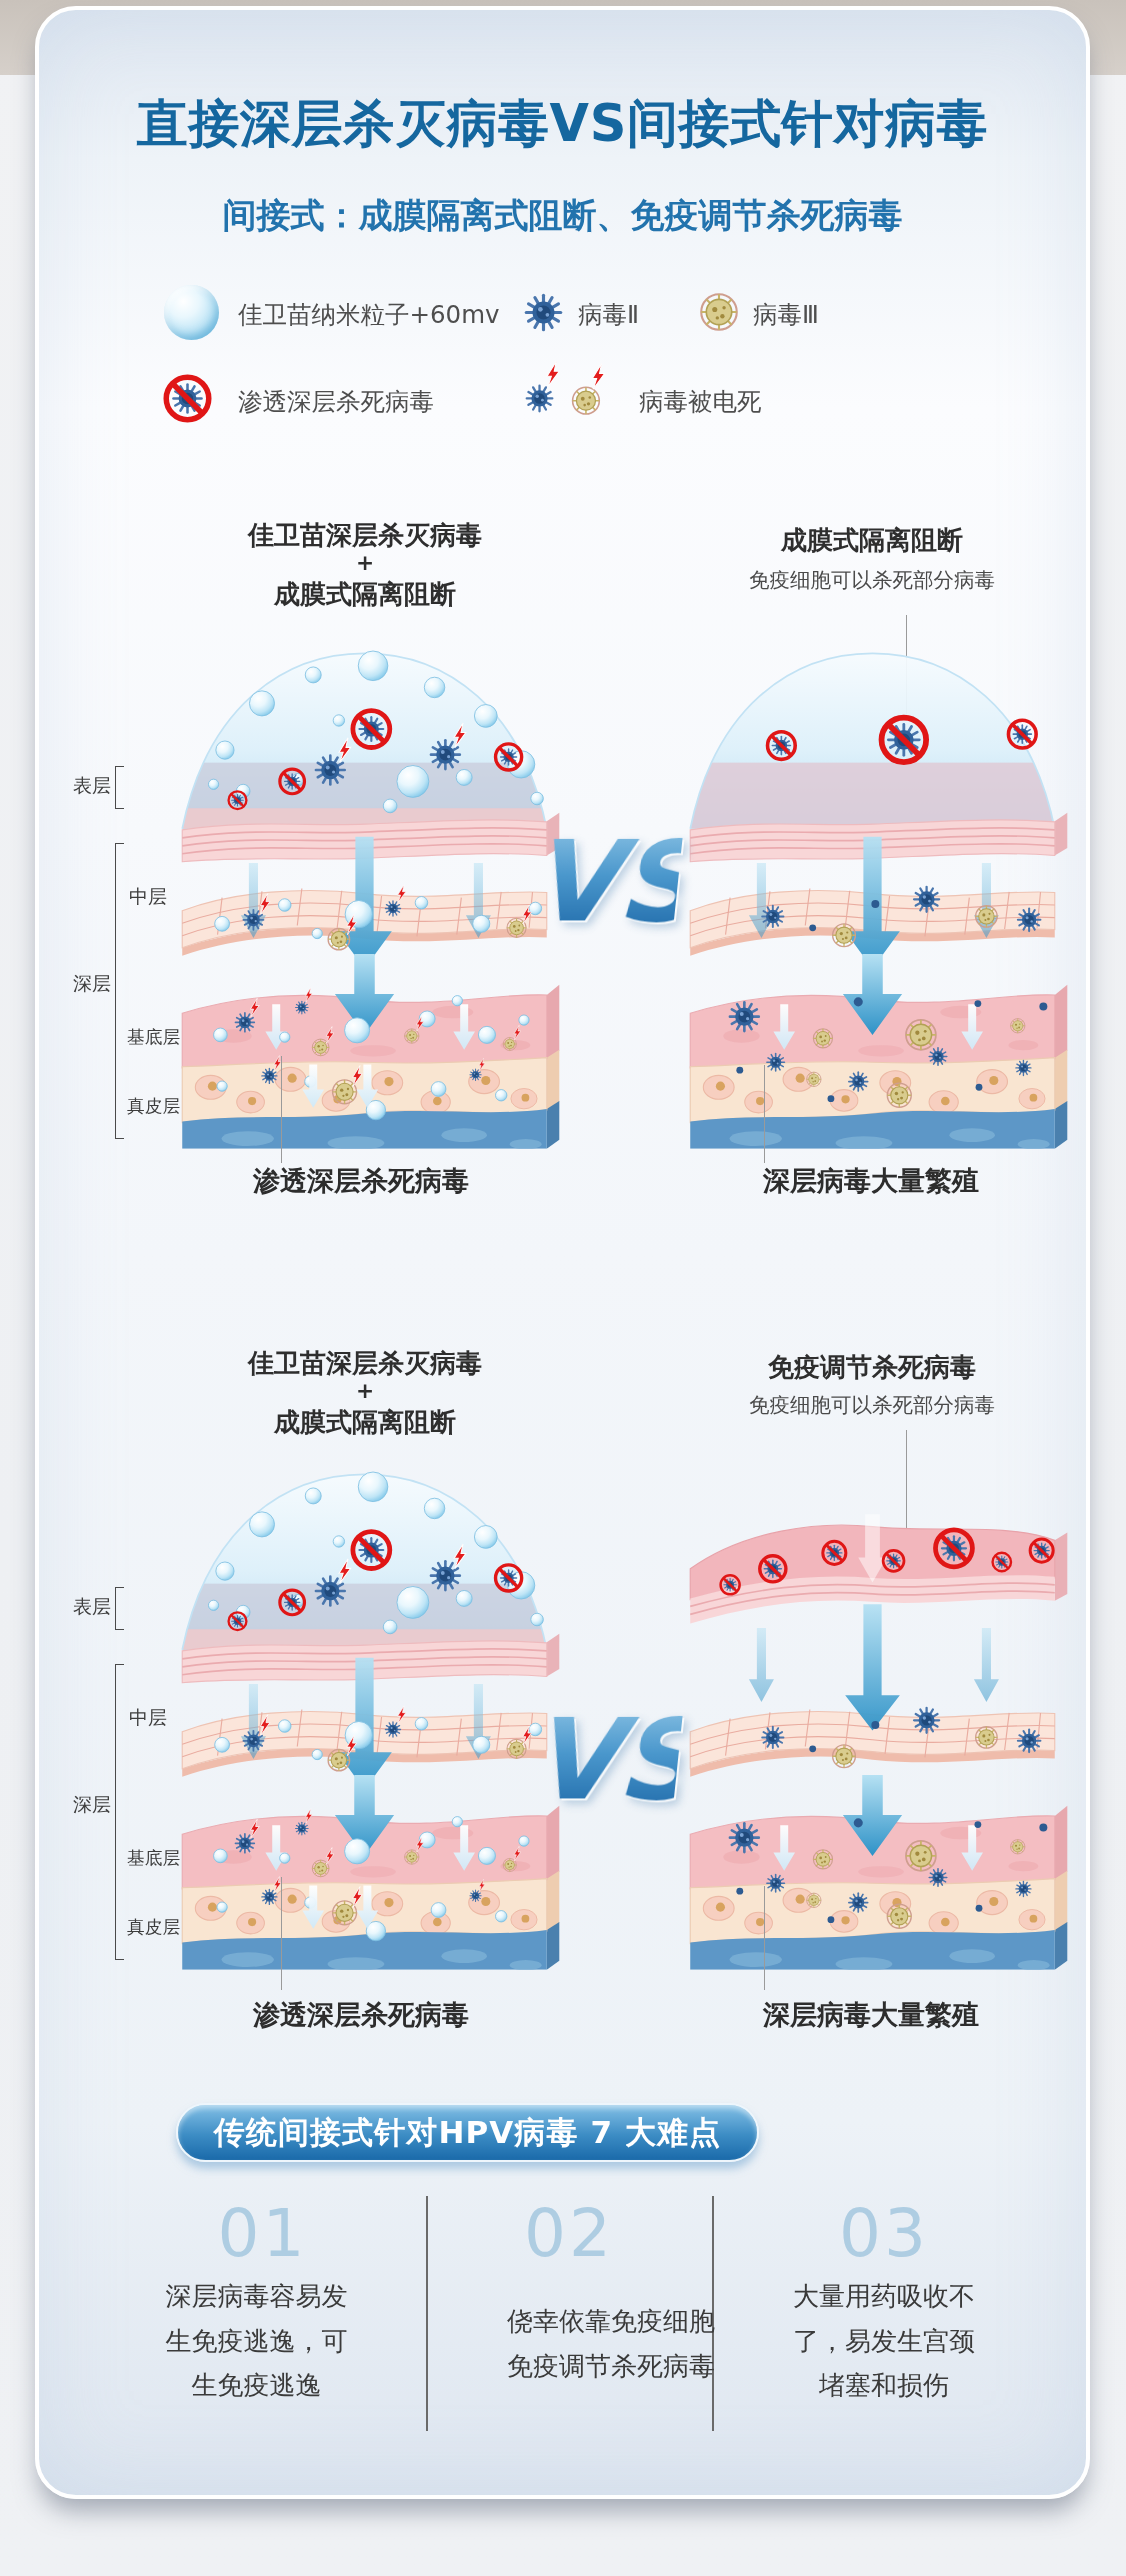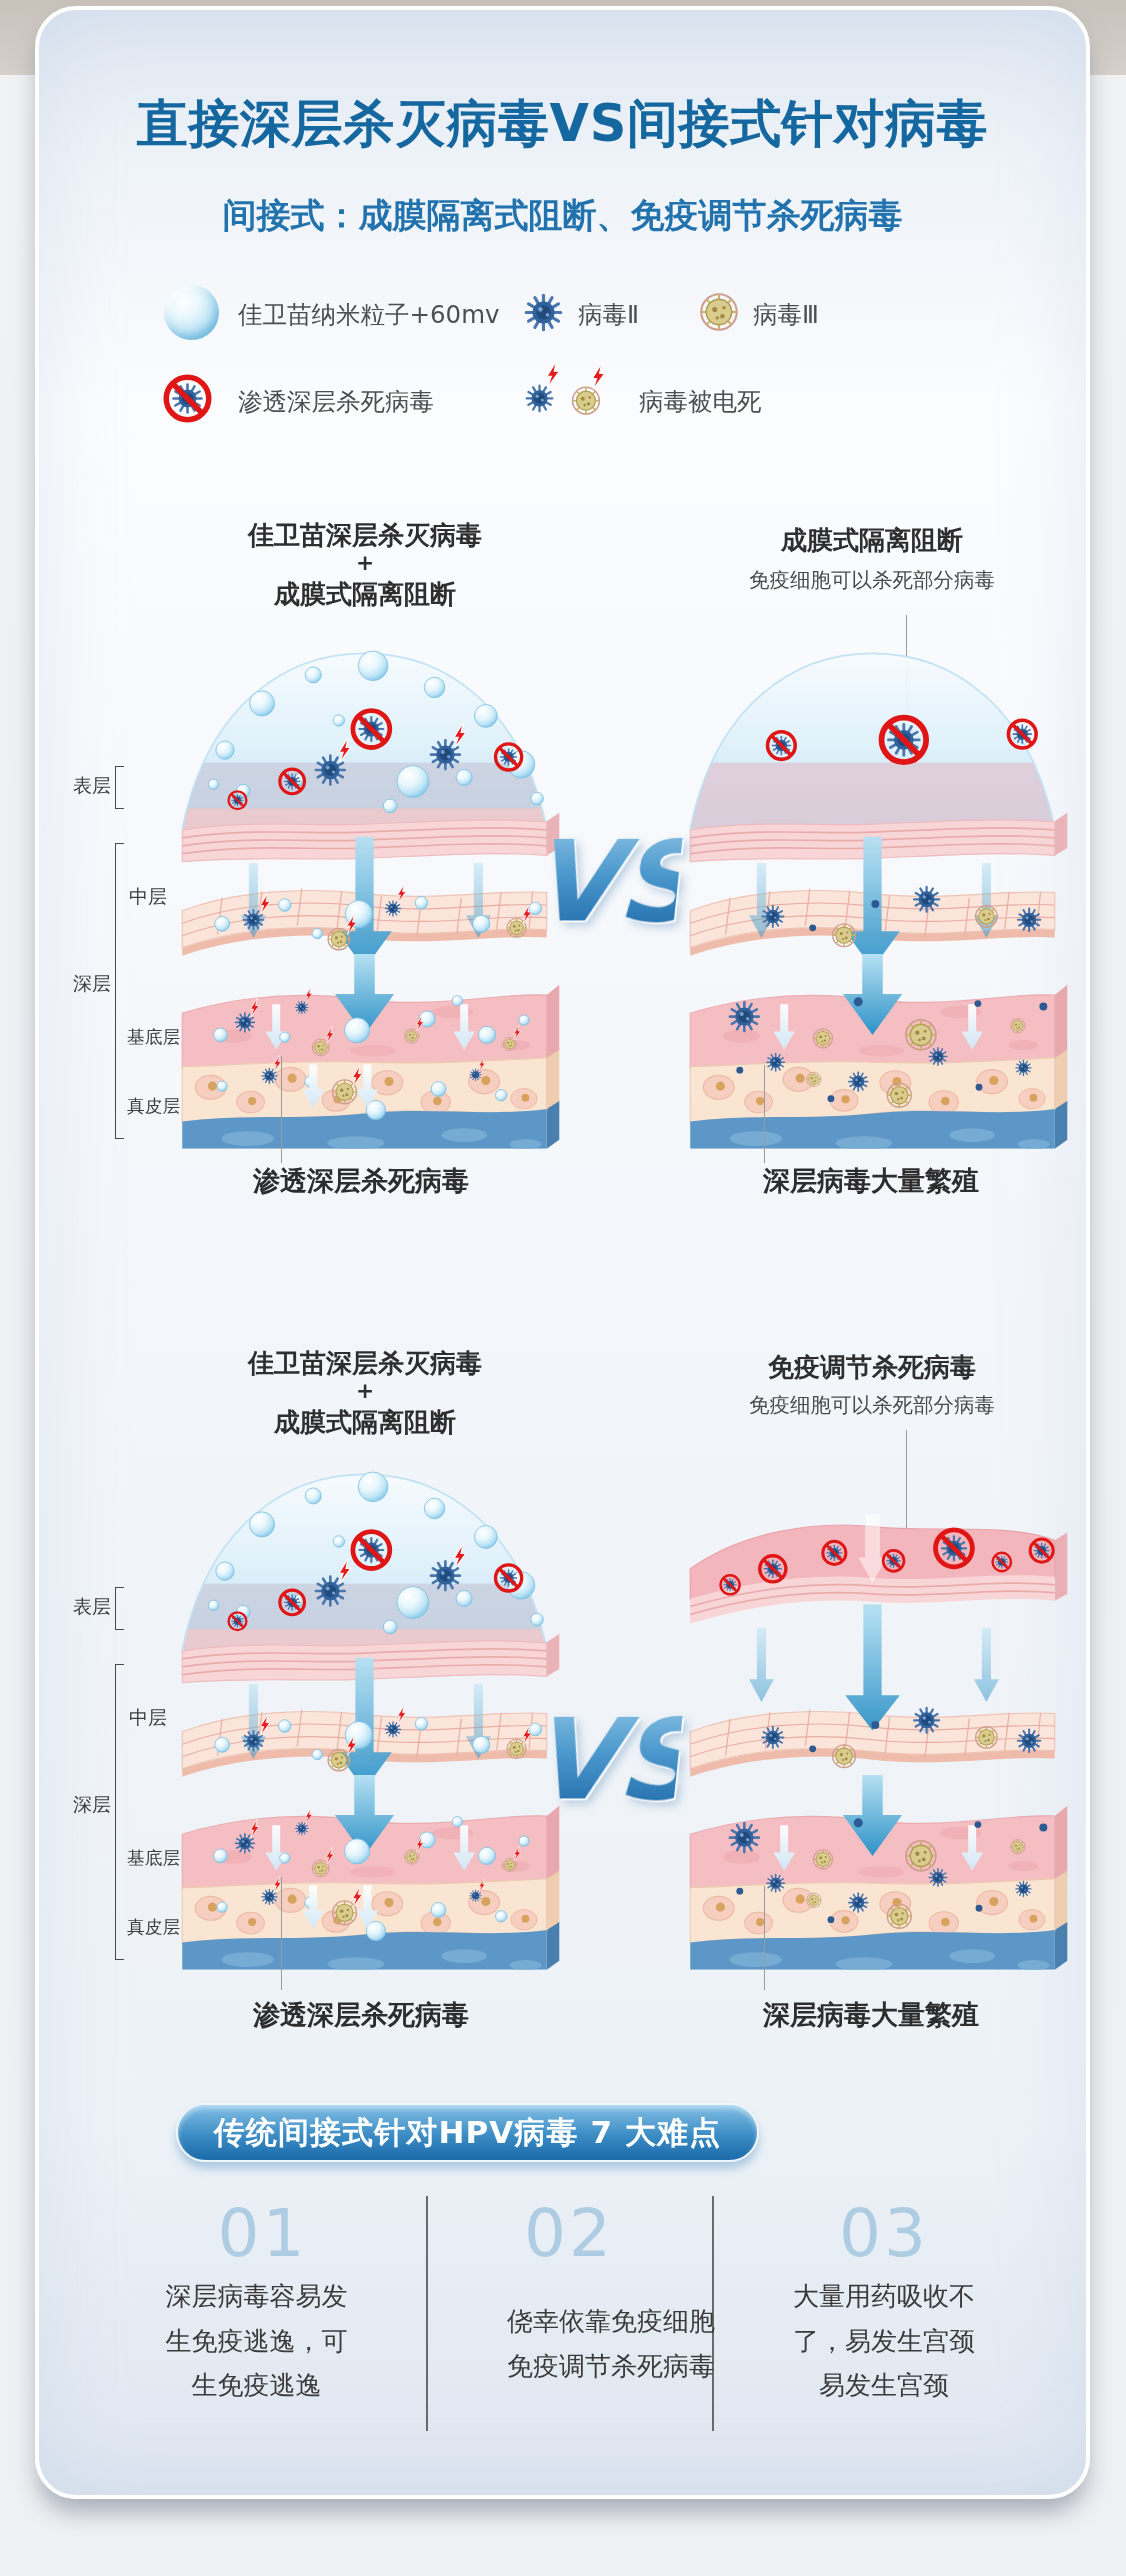--- a/index.html
+++ b/index.html
@@ -525,16 +525,16 @@
     <div>生免疫逃逸，可</div>
     <div>生免疫逃逸</div>
   </div>
   <div class="abs ctr dtext" style="left:426px;top:2299px;width:286px;margin-left:42px;">
     <div>侥幸依靠免疫细胞</div>
     <div>免疫调节杀死病毒</div>
   </div>
   <div class="abs ctr dtext" style="left:713px;top:2274px;width:342px;">
     <div>大量用药吸收不</div>
     <div>了，易发生宫颈</div>
-    <div>易发生宫颈</div>
+    <div>堵塞和损伤</div>
   </div>
 </div>
 
 
 </body></html>

